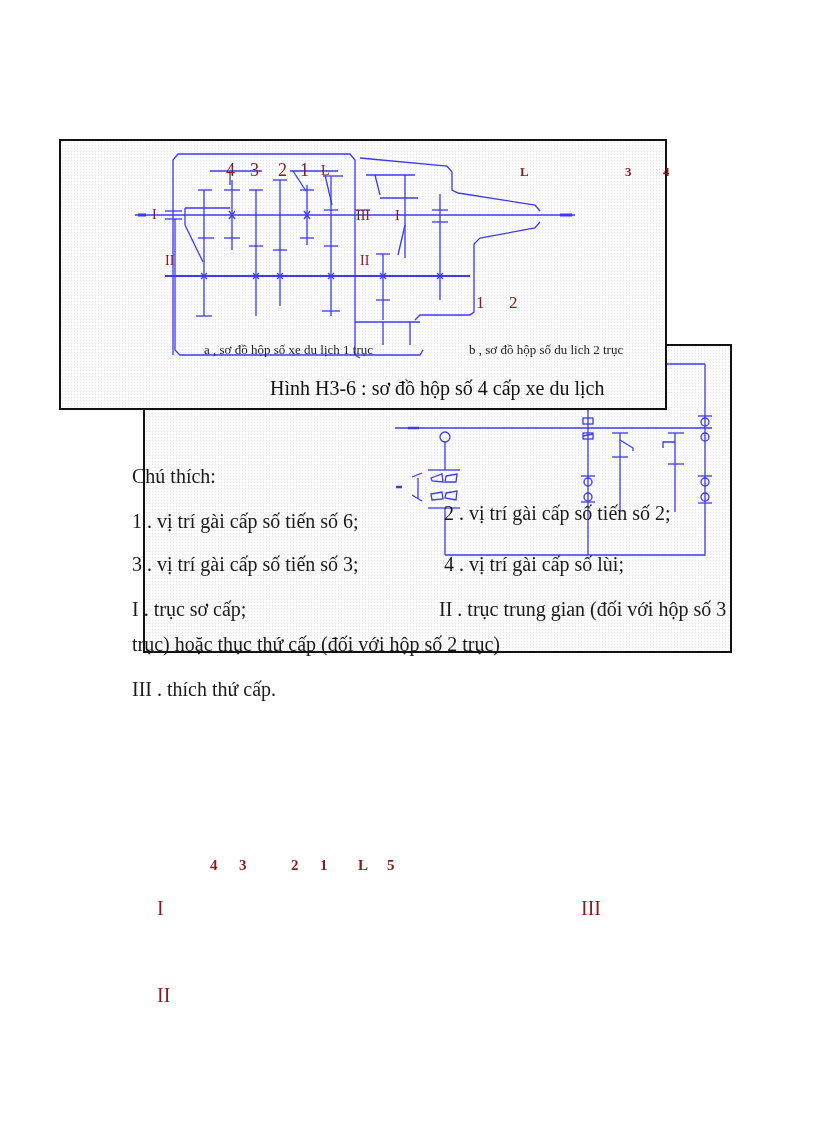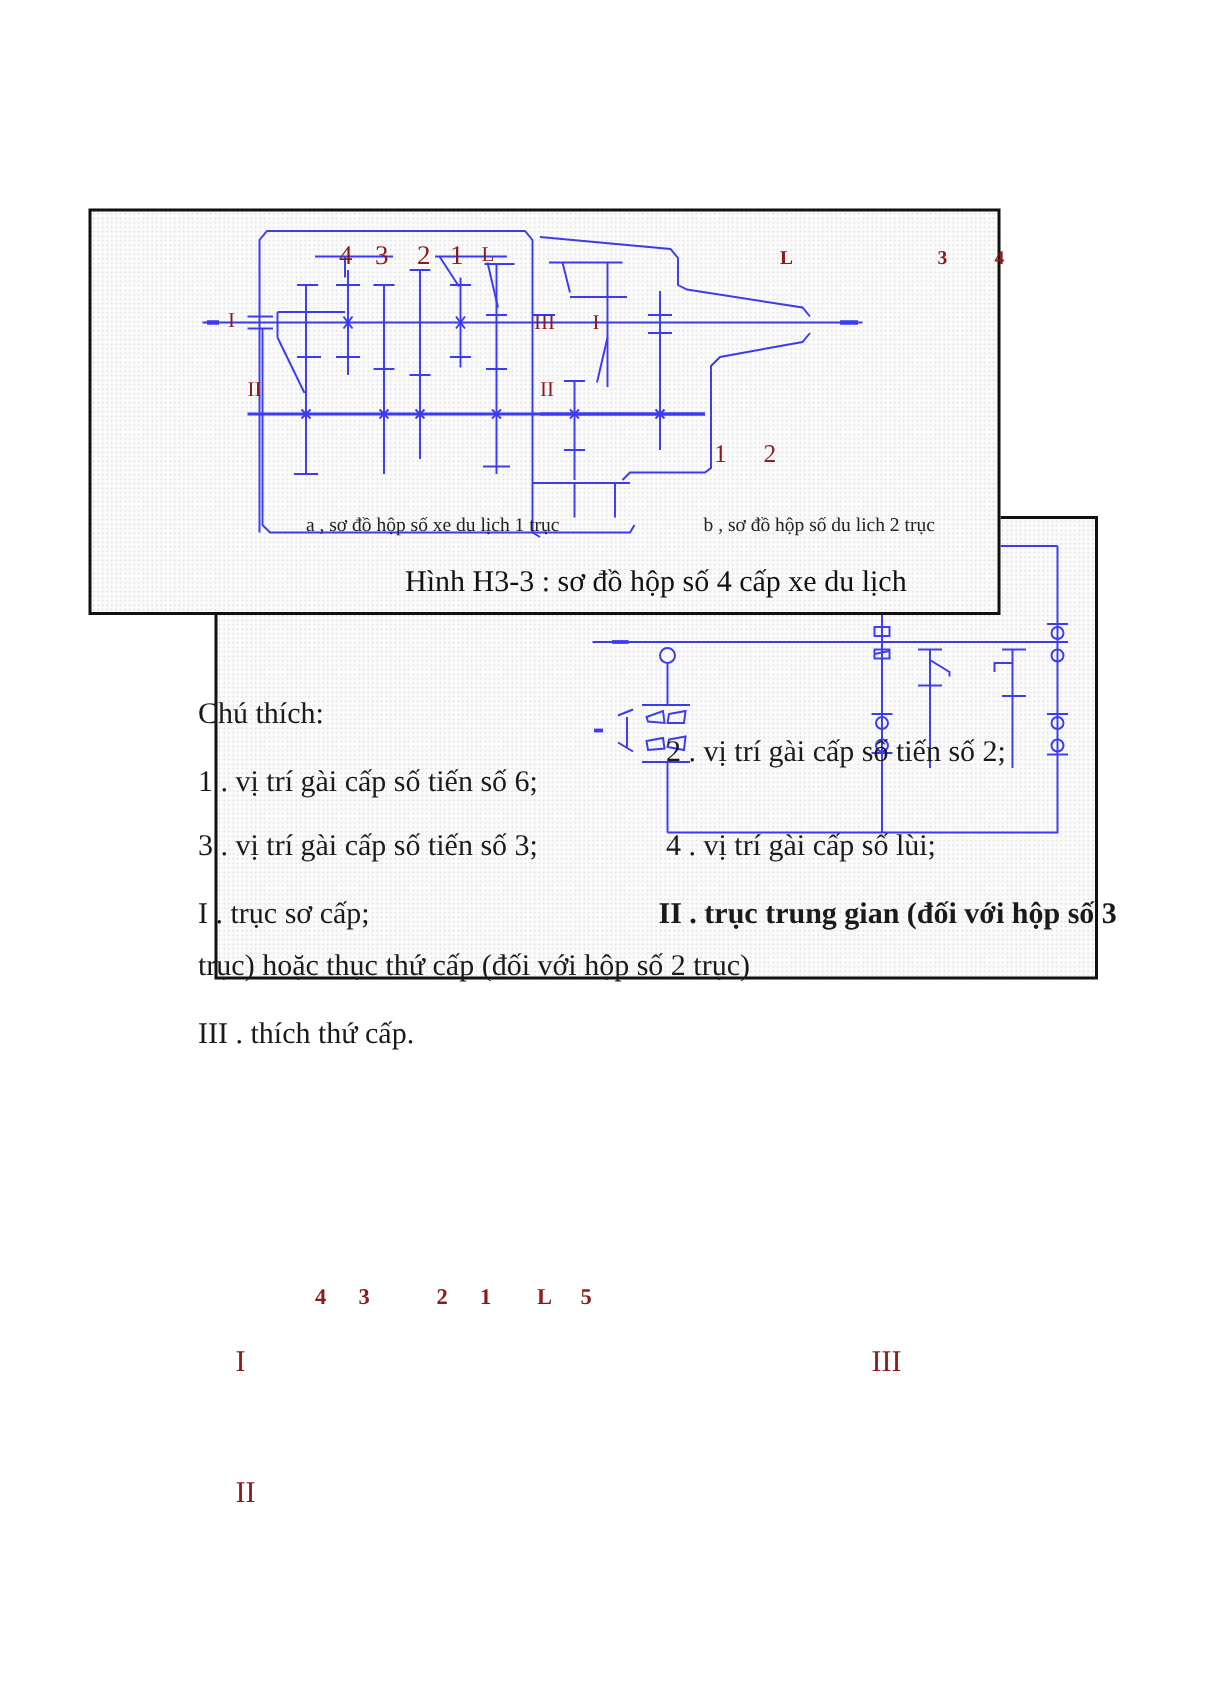--- a/index.html
+++ b/index.html
@@ -173,29 +173,29 @@
 <span class="abs red label" style="left:360px; top:253px;">II</span>
 <span class="abs red label-bold" style="left:520px; top:164px; font-size:13px;">L</span>
 <span class="abs red label-bold" style="left:625px; top:164px; font-size:13px;">3</span>
 <span class="abs red label-bold" style="left:663px; top:164px; font-size:13px;">4</span>
 <span class="abs red label" style="left:476px; top:293px; font-size:17px;">1</span>
 <span class="abs red label" style="left:509px; top:293px; font-size:17px;">2</span>
 
 <span class="abs caption-small" style="left:204px; top:342px;">a , sơ đồ hộp số xe du lịch 1 trục</span>
 <span class="abs caption-small" style="left:469px; top:342px;">b , sơ đồ hộp số du lich 2 trục</span>
 
-<span class="abs caption-big" style="left:270px; top:377px;">Hình H3-3 : sơ đồ hộp số 4 cấp xe du lịch</span>
+<span class="abs caption-big" style="left:270px; top:377px;">Hình H3-6 : sơ đồ hộp số 4 cấp xe du lịch</span>
 
 <span class="abs body-text" style="left:120px; top:465px;">Chú thích:</span>
 <span class="abs body-text" style="left:120px; top:510px;">1 . vị trí gài cấp số tiến số 6;</span>
-<span class="abs body-text" style="left:432px; top:490px;text-align:right;">2 . vị trí gài cấp số tiến số 2;</span>
+<span class="abs body-text" style="left:432px; top:502px;text-align:right;">2 . vị trí gài cấp số tiến số 2;</span>
 <span class="abs body-text" style="left:120px; top:553px;text-align:right;">3 . vị trí gài cấp số tiến số 3;</span>
 <span class="abs body-text" style="left:432px; top:553px;">4 . vị trí gài cấp số lùi;</span>
 <span class="abs body-text" style="left:120px; top:598px;">I . trục sơ cấp;</span>
-<span class="abs body-text" style="left:427px; top:598px;font-weight:bold;">II . trục trung gian (đối với hộp số 3</span>
+<span class="abs body-text" style="left:427px; top:598px;">II . trục trung gian (đối với hộp số 3</span>
 <span class="abs body-text" style="left:120px; top:633px;">trục) hoặc thục thứ cấp (đối với hộp số 2 trục)</span>
 <span class="abs body-text" style="left:120px; top:678px;">III . thích thứ cấp.</span>
 
 <span class="abs red label-bold" style="left:210px; top:857px; font-size:15px;">4</span>
 <span class="abs red label-bold" style="left:239px; top:857px; font-size:15px;">3</span>
 <span class="abs red label-bold" style="left:291px; top:857px; font-size:15px;">2</span>
 <span class="abs red label-bold" style="left:320px; top:857px; font-size:15px;">1</span>
 <span class="abs red label-bold" style="left:358px; top:857px; font-size:15px;">L</span>
 <span class="abs red label-bold" style="left:387px; top:857px; font-size:15px;">5</span>
 <span class="abs red roman" style="left:157px; top:897px;">I</span>

